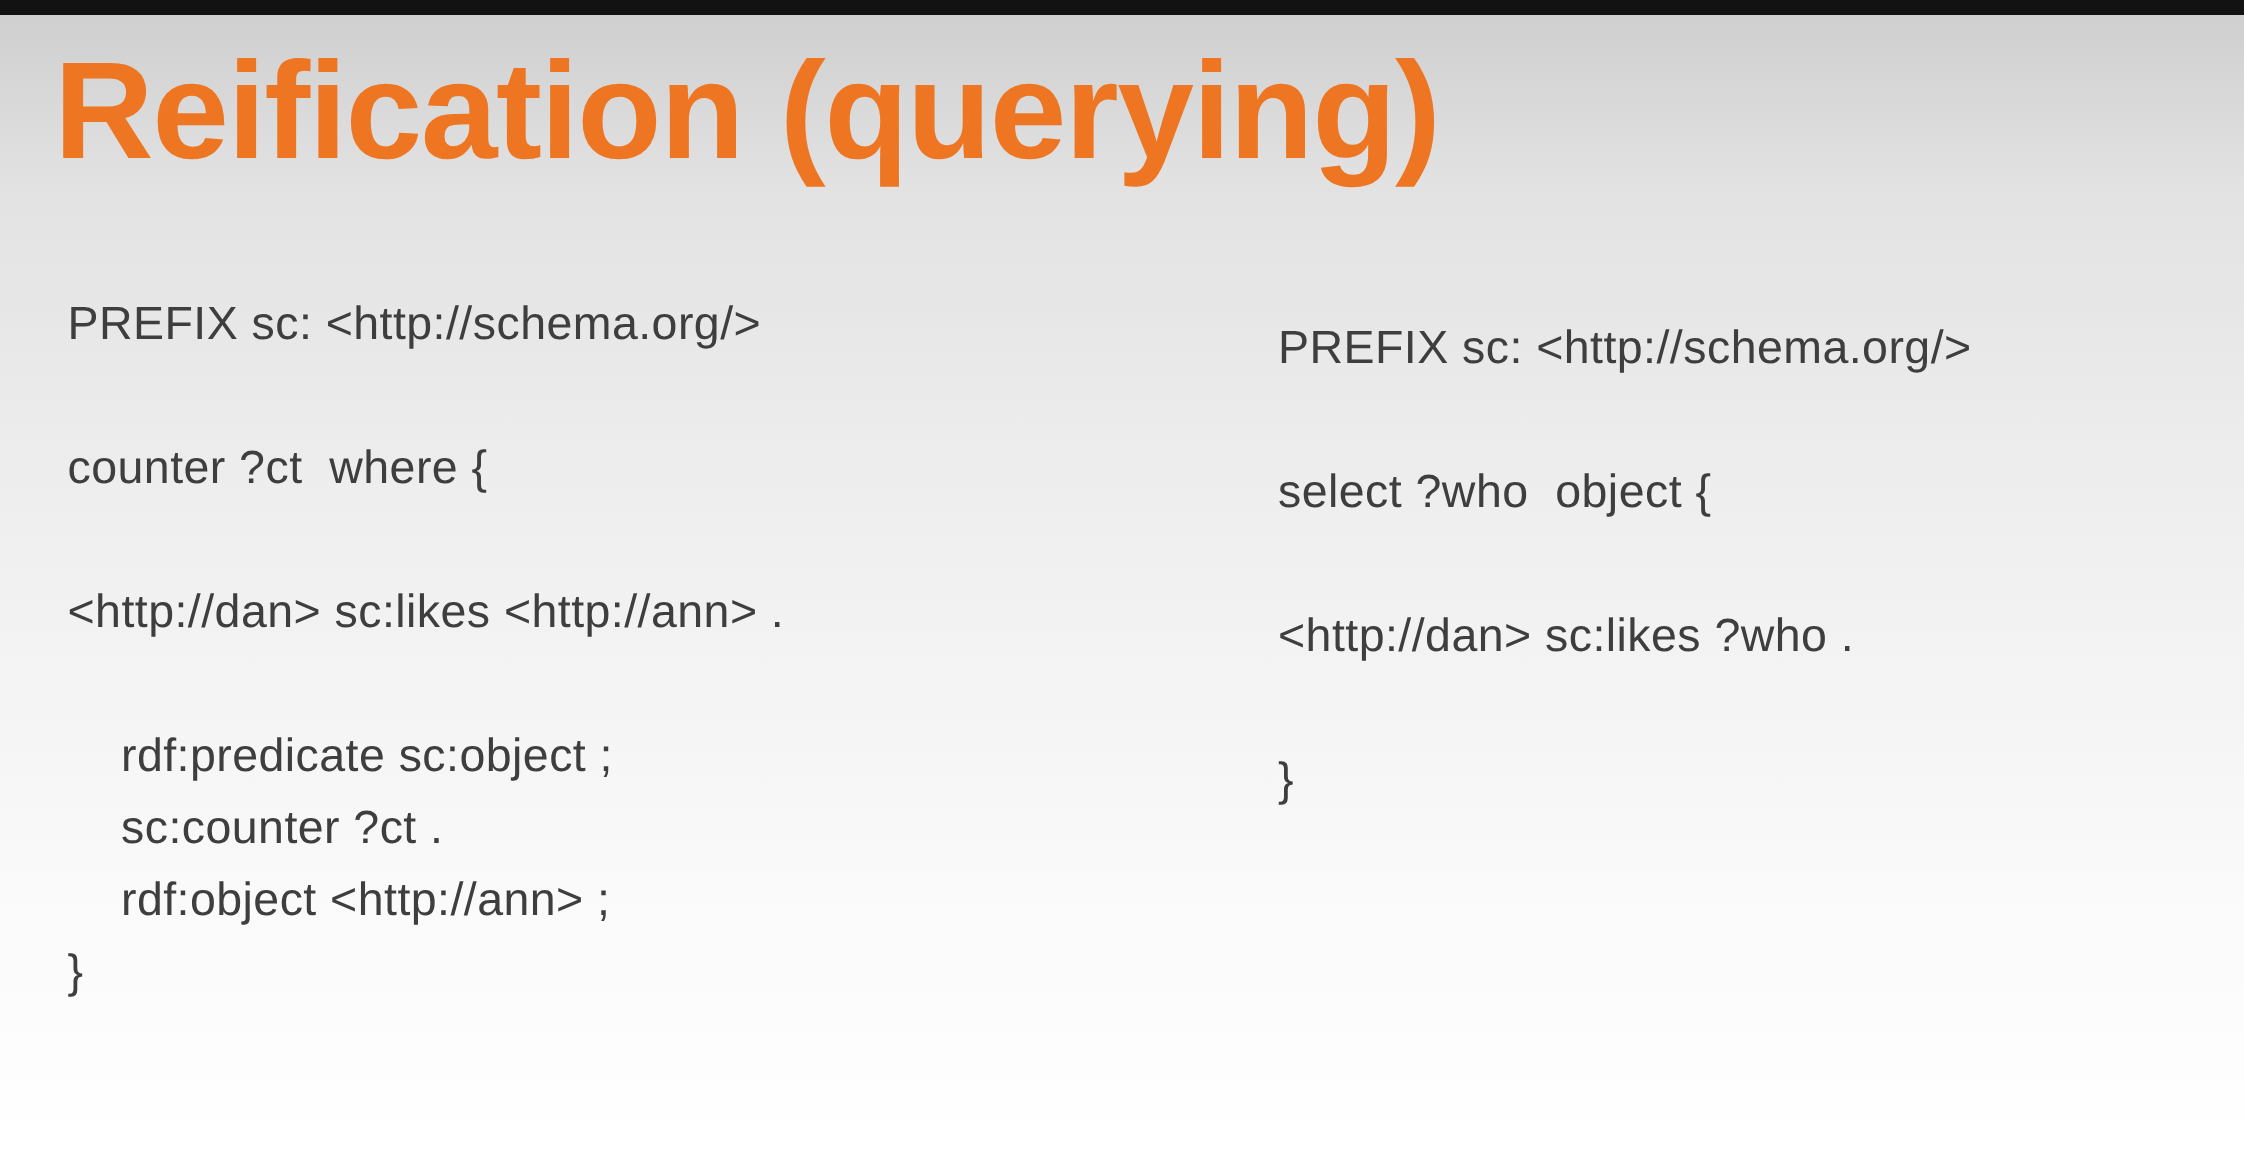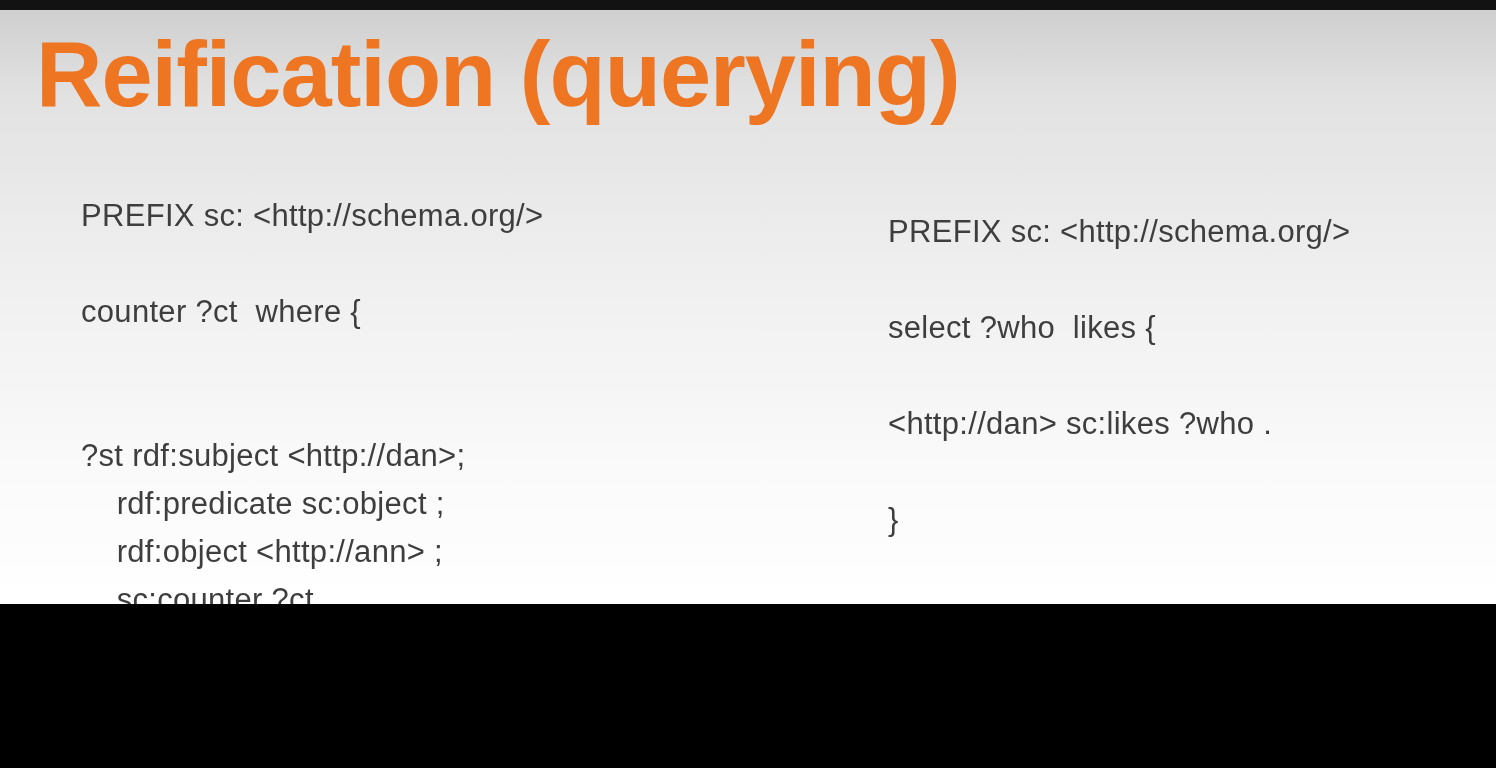--- a/index.html
+++ b/index.html
@@ -6,21 +6,21 @@
       margin: 0;
       padding: 0;
       background: #000;
     }
     body {
       font-family: "Liberation Sans", sans-serif;
     }
     .slide {
       position: relative;
       width: 1496px;
-      height: 604px;
+      height: 768px;
       overflow: hidden;
       background: linear-gradient(180deg, #cdcdcd 0%, #e2e2e2 16%, #efefef 45%, #fafafa 78%, #ffffff 100%);
     }
     .top-bar {
       position: absolute;
       top: 0;
       left: 0;
       width: 100%;
       height: 10px;
       background: #121212;
@@ -49,48 +49,47 @@
       width: 740px;
     }
     .code-right {
       left: 852px;
       top: 208px;
       width: 630px;
     }
     .code-line {
       white-space: pre;
       min-height: 48px;
-      margin-left: 36px;
     }
   </style>
 </head>
 <body>
 
 <div class="slide">
 
   <div class="top-bar"></div>
 
   <h1 class="title">Reification (querying)</h1>
 
   <div class="code code-left">
     <div class="code-line">PREFIX sc: &lt;http://schema.org/&gt;</div>
     <div class="code-line"></div>
     <div class="code-line">counter ?ct  where {</div>
     <div class="code-line"></div>
+    <div class="code-line">&lt;http://dan&gt; sc:likes &lt;http://ann&gt; .</div>
     <div class="code-line"></div>
-    <div class="code-line">?st rdf:subject &lt;http://dan&gt;;</div>
     <div class="code-line">    rdf:predicate sc:object ;</div>
+    <div class="code-line">    sc:counter ?ct .</div>
     <div class="code-line">    rdf:object &lt;http://ann&gt; ;</div>
-    <div class="code-line">    sc:counter ?ct .</div>
     <div class="code-line">}</div>
   </div>
 
   <div class="code code-right">
     <div class="code-line">PREFIX sc: &lt;http://schema.org/&gt;</div>
     <div class="code-line"></div>
-    <div class="code-line">select ?who  likes {</div>
+    <div class="code-line">select ?who  object {</div>
     <div class="code-line"></div>
     <div class="code-line">&lt;http://dan&gt; sc:likes ?who .</div>
     <div class="code-line"></div>
     <div class="code-line">}</div>
   </div>
 
 </div>
 
 </body></html>

